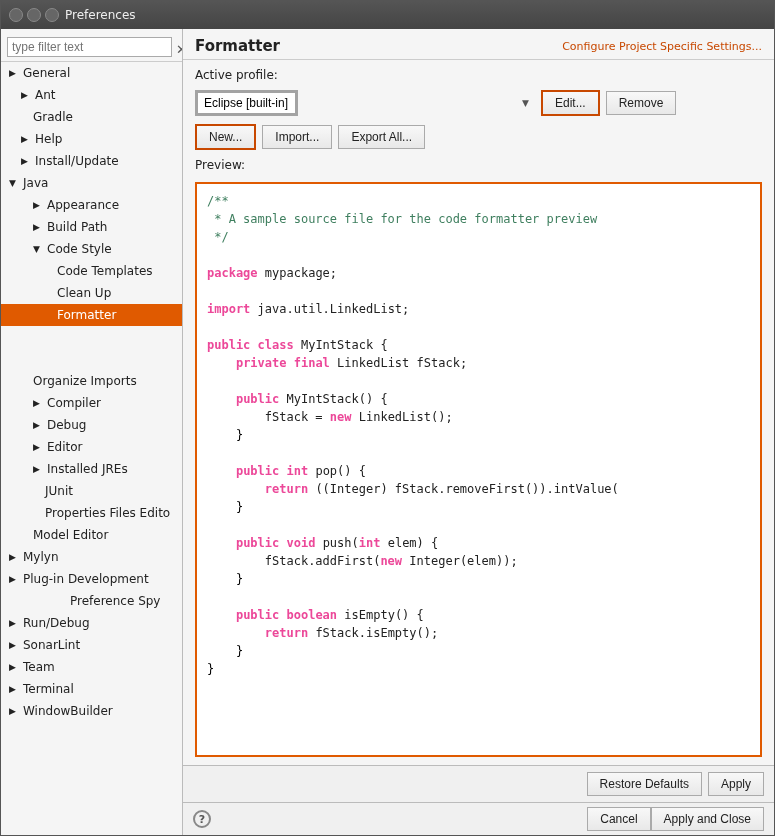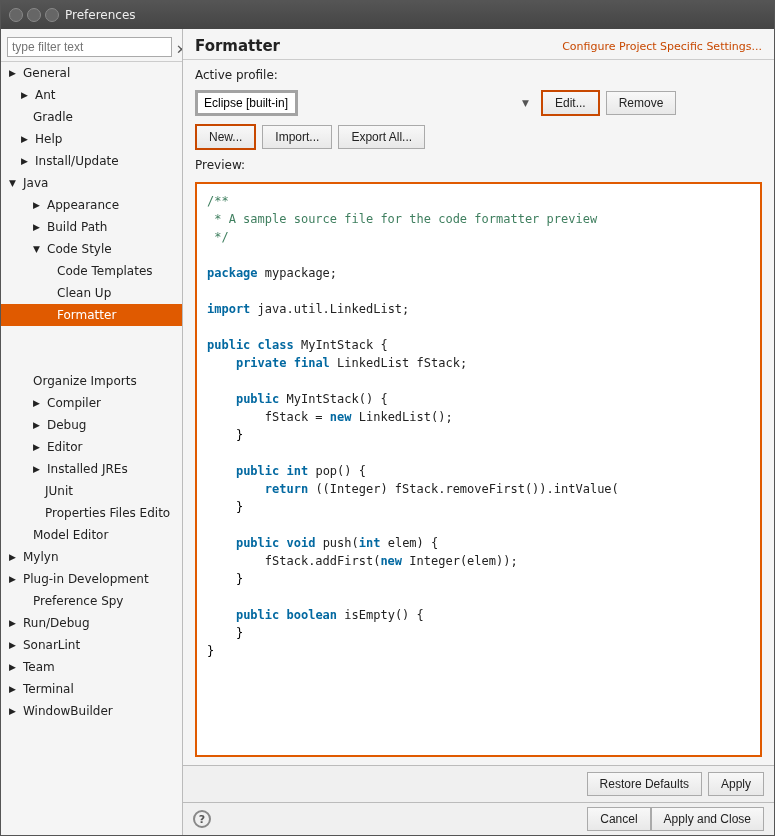--- a/index.html
+++ b/index.html
@@ -191,21 +191,21 @@
       flex: 1;
       border: 2px solid #e05a00;
       background: #fff;
       overflow: auto;
       padding: 8px 10px;
       font-family: 'DejaVu Sans Mono', 'Courier New', monospace;
       font-size: 12px;
       line-height: 1.5;
     }
     .code-line { white-space: pre; }
-    .kw { color: #0369a1; font-weight: bold; }
+    .kw { color: #ec4899; font-weight: bold; }
     .comment { color: #3f7f5f; }
     .normal { color: #222; }
     
     .bottom-bar {
       display: flex;
       justify-content: flex-end;
       align-items: center;
       padding: 6px 10px;
       background: #f0f0f0;
       border-top: 1px solid #bbb;
@@ -336,21 +336,21 @@
             <span>Model Editor</span>
           </div>
           <div class="sidebar-item" style="padding-left: 8px;">
             <span class="arrow" style="margin-right: 2px; font-size: 9px;">▶</span>
             <span>Mylyn</span>
           </div>
           <div class="sidebar-item" style="padding-left: 8px;">
             <span class="arrow" style="margin-right: 2px; font-size: 9px;">▶</span>
             <span>Plug-in Development</span>
           </div>
-          <div class="sidebar-item" style="padding-left: 20px;">
+          <div class="sidebar-item" style="padding-left: 20px; margin-left: 37px;">
             <span class="arrow"></span>
             <span>Preference Spy</span>
           </div>
           <div class="sidebar-item" style="padding-left: 8px;">
             <span class="arrow" style="margin-right: 2px; font-size: 9px;">▶</span>
             <span>Run/Debug</span>
           </div>
           <div class="sidebar-item" style="padding-left: 8px;">
             <span class="arrow" style="margin-right: 2px; font-size: 9px;">▶</span>
             <span>SonarLint</span>
@@ -415,20 +415,21 @@
             <div class="code-line">&nbsp;</div>
             <div class="code-line"><span class="normal">    </span><span class="kw">public</span><span class="normal"> </span><span class="kw">int</span><span class="normal"> pop() {</span></div>
             <div class="code-line"><span class="normal">        </span><span class="kw">return</span><span class="normal"> ((Integer) fStack.removeFirst()).intValue(</span></div>
             <div class="code-line">    }</div>
             <div class="code-line">&nbsp;</div>
             <div class="code-line"><span class="normal">    </span><span class="kw">public</span><span class="normal"> </span><span class="kw">void</span><span class="normal"> push(</span><span class="kw">int</span><span class="normal"> elem) {</span></div>
             <div class="code-line"><span class="normal">        fStack.addFirst(</span><span class="kw">new</span><span class="normal"> Integer(elem));</span></div>
             <div class="code-line">    }</div>
             <div class="code-line">&nbsp;</div>
             <div class="code-line"><span class="normal">    </span><span class="kw">public</span><span class="normal"> </span><span class="kw">boolean</span><span class="normal"> isEmpty() {</span></div>
+            <div class="code-line"><span class="normal">        </span><span class="kw">return</span><span class="normal"> fStack.isEmpty();</span></div>
             <div class="code-line">    }</div>
             <div class="code-line">}</div>
           </div>
       </div>
 
       <div class="bottom-bar">
         <button class="btn">Restore Defaults</button>
         <button class="btn">Apply</button>
       </div>
 

